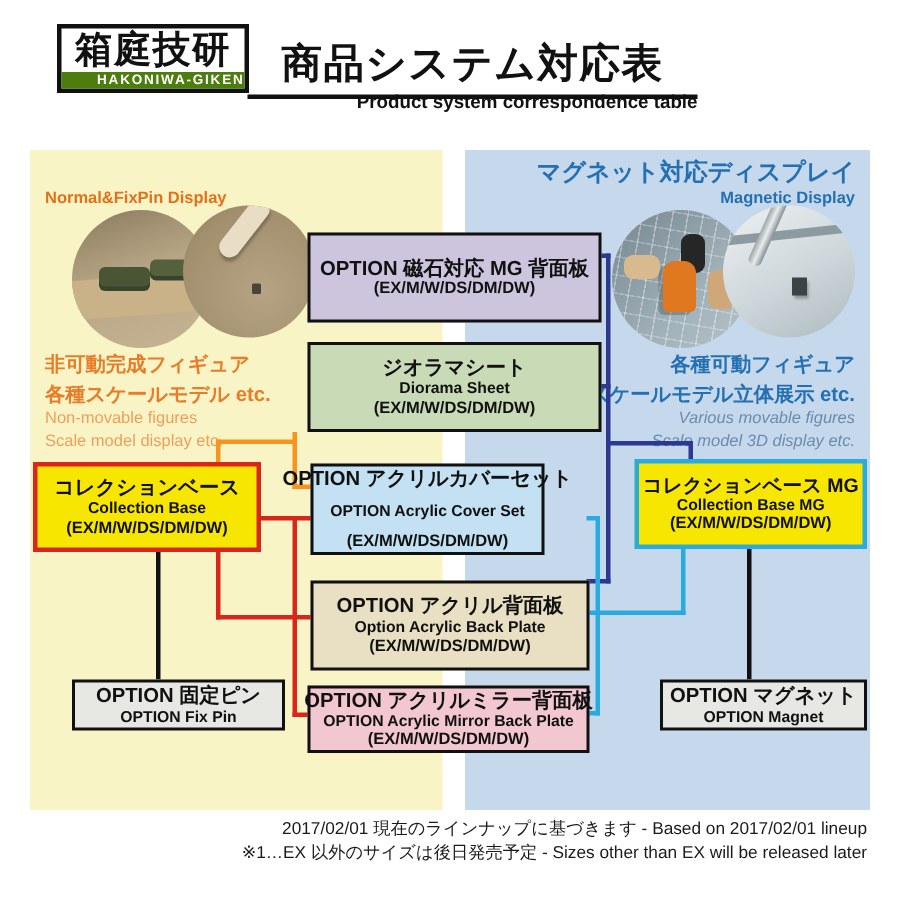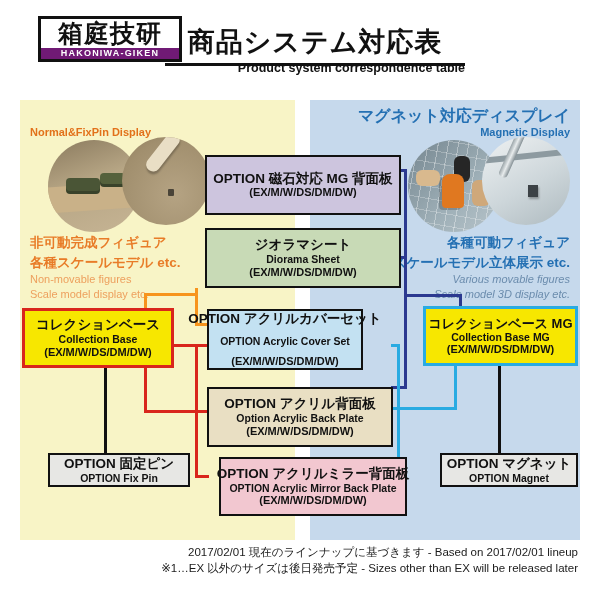--- a/index.html
+++ b/index.html
@@ -1,25 +1,25 @@
 <!DOCTYPE html>
 <html><head>
 <meta charset="utf-8">
 <style>
   html,body{margin:0;padding:0;background:#fff;}
   #stage{position:relative;width:600px;height:600px;background:#fff;overflow:hidden;
          font-family:"Liberation Sans","DejaVu Sans",sans-serif;color:#111;}
 
   
-  .logo{position:absolute;left:38px;top:16px;width:144px;height:46px;border:3px solid #111;
+  .logo{position:absolute;left:38px;top:16px;width:128px;height:46px;border:3px solid #111;
         background:#fff;box-sizing:border-box;display:flex;flex-direction:column;}
   .logo-jp{flex:1;display:flex;align-items:center;justify-content:center;
            font-size:25px;font-weight:900;letter-spacing:1px;line-height:1;}
-  .logo-en{background:#701a75;color:#fff;font-size:9px;font-weight:700;letter-spacing:1.2px;
-           text-align:center;line-height:11px;height:11px;}
+  .logo-en{background:#4d7c0f;color:#fff;font-size:9px;font-weight:700;letter-spacing:1.2px;
+           text-align:right;line-height:11px;height:11px;}
   .title{position:absolute;left:165px;top:24px;width:300px;text-align:center;
          font-size:27px;font-weight:800;letter-spacing:1px;
          border-bottom:3px solid #111;padding-bottom:3px;}
   .subtitle{position:absolute;left:165px;top:61px;width:300px;text-align:right;
             font-size:12.5px;font-weight:700;}
 
   
   .panel{position:absolute;top:100px;height:440px;}
   .panel-left{left:20px;width:275px;background:#f8f4c6;}
   .panel-right{left:310px;width:270px;background:#c6d9ec;}
@@ -85,21 +85,21 @@
   .obox{position:absolute;box-sizing:border-box;border:2px solid #111;
         display:flex;flex-direction:column;align-items:center;justify-content:center;
         text-align:center;line-height:1.18;}
   .obox .jp{font-size:13.5px;font-weight:700;white-space:nowrap;}
   .obox .en{font-size:10.5px;font-weight:700;white-space:nowrap;}
   .obox .sz{font-size:11px;font-weight:700;white-space:nowrap;}
   .b1{left:205px;top:155px;width:196px;height:60px;background:#cdc5de;}
   .b2{left:205px;top:228px;width:196px;height:60px;background:#c8dab6;}
   .b3{left:207px;top:309px;width:156px;height:61px;background:#c3e1f2;justify-content:space-between;}
   .b4{left:207px;top:387px;width:186px;height:60px;background:#e9dfc3;}
-  .b5{left:219px;top:457px;width:188px;height:59px;background:#f2c7d0;}
+  .b5{left:205px;top:457px;width:188px;height:45px;background:#f2c7d0;}
   .cb{left:22px;top:308px;width:152px;height:60px;background:#f7e700;border:3px solid #d9261c;}
   .cbmg{left:423px;top:306px;width:155px;height:60px;background:#f7e700;border:3px solid #29abe2;}
   .cbmg .jp{font-size:13px;}
   .gbox{background:#e7e7e4;}
   .fp{left:48px;top:453px;width:142px;height:34px;}
   .mg{left:440px;top:453px;width:138px;height:34px;}
 
   
   .foot{position:absolute;right:22px;text-align:right;font-size:11.5px;color:#1a1a1a;}
   .f1{top:545px;}

